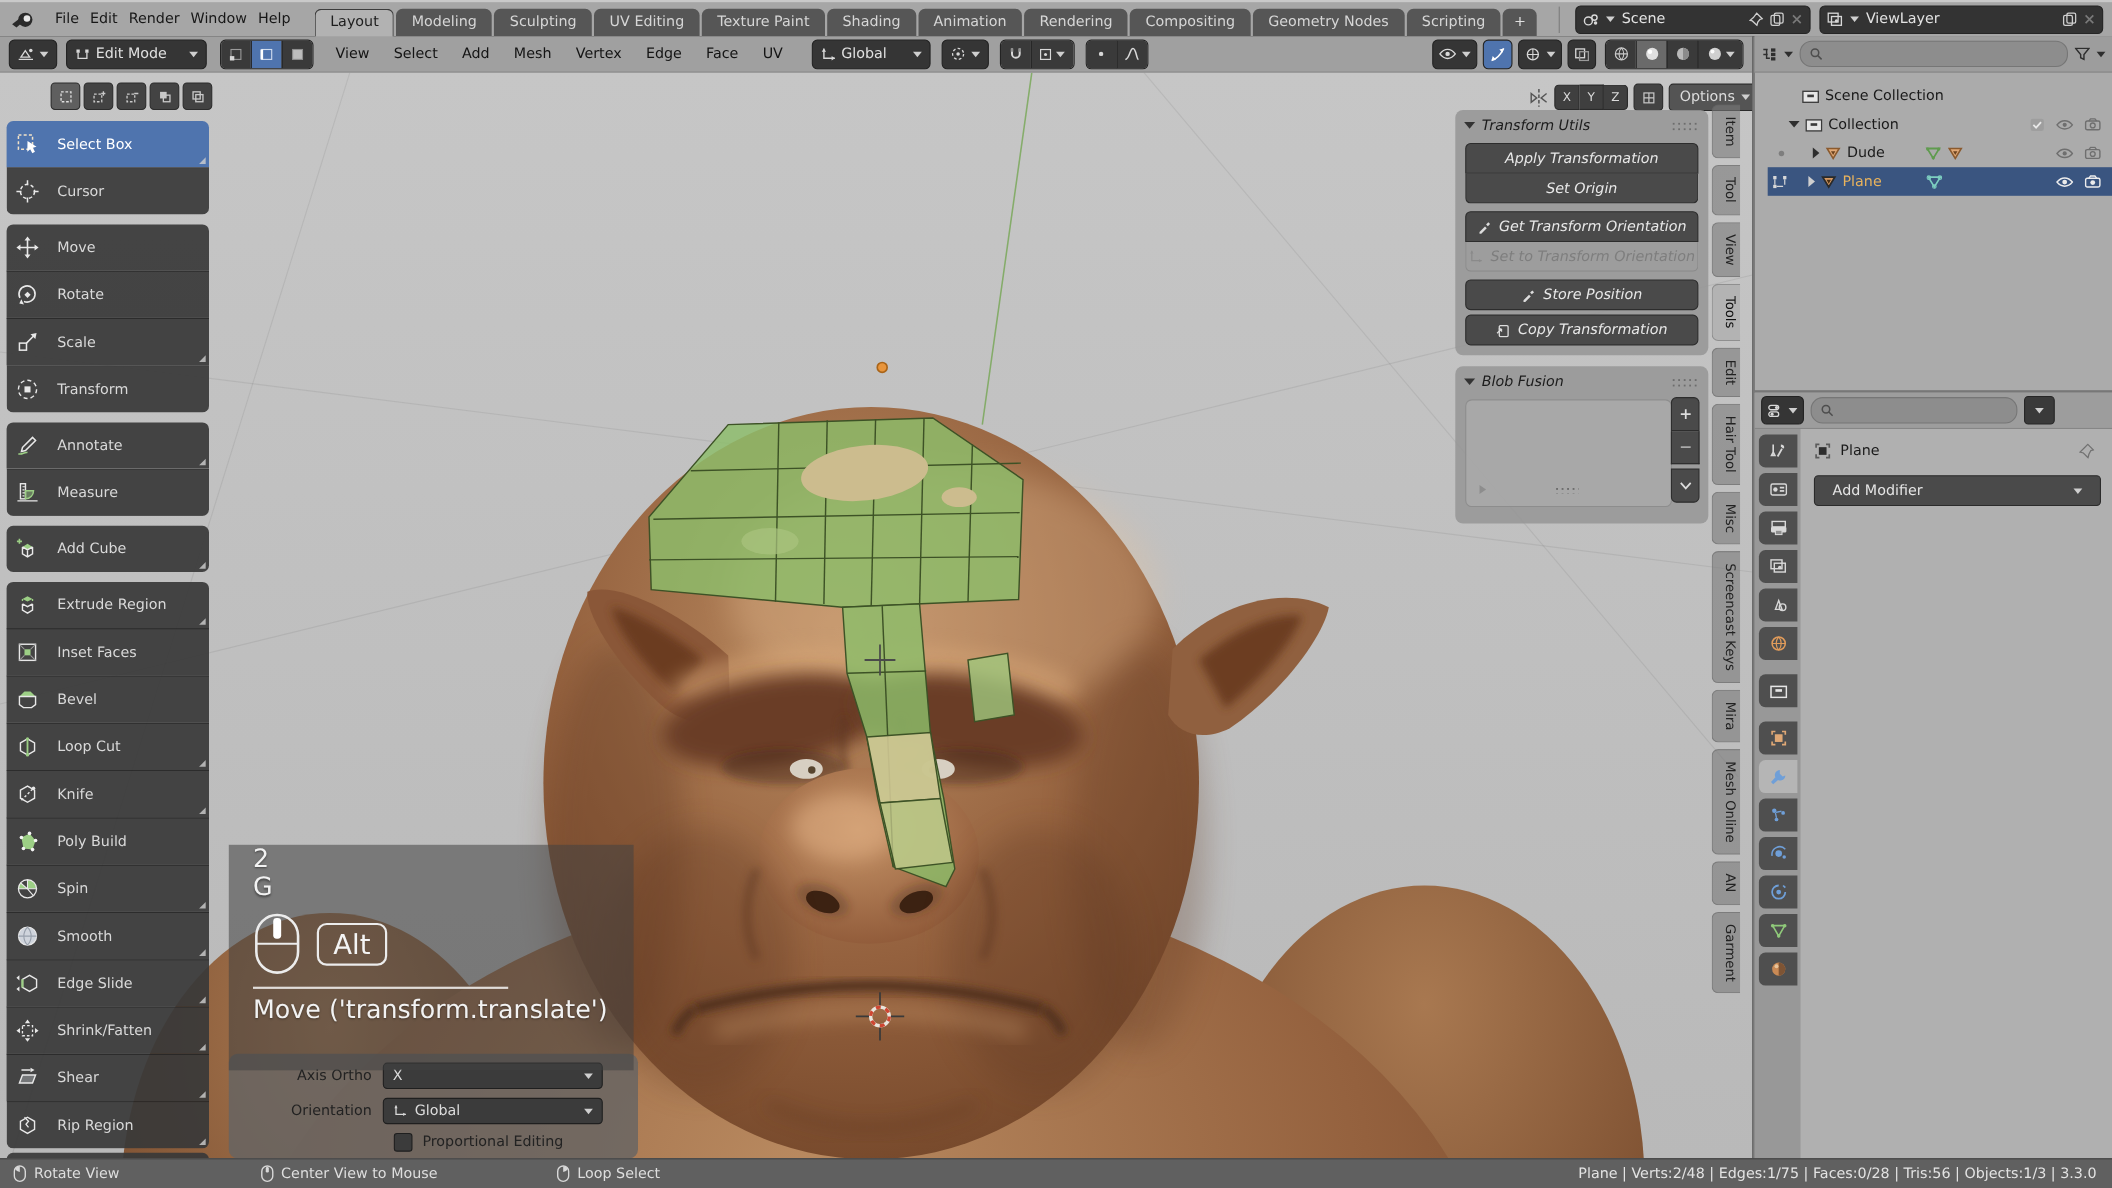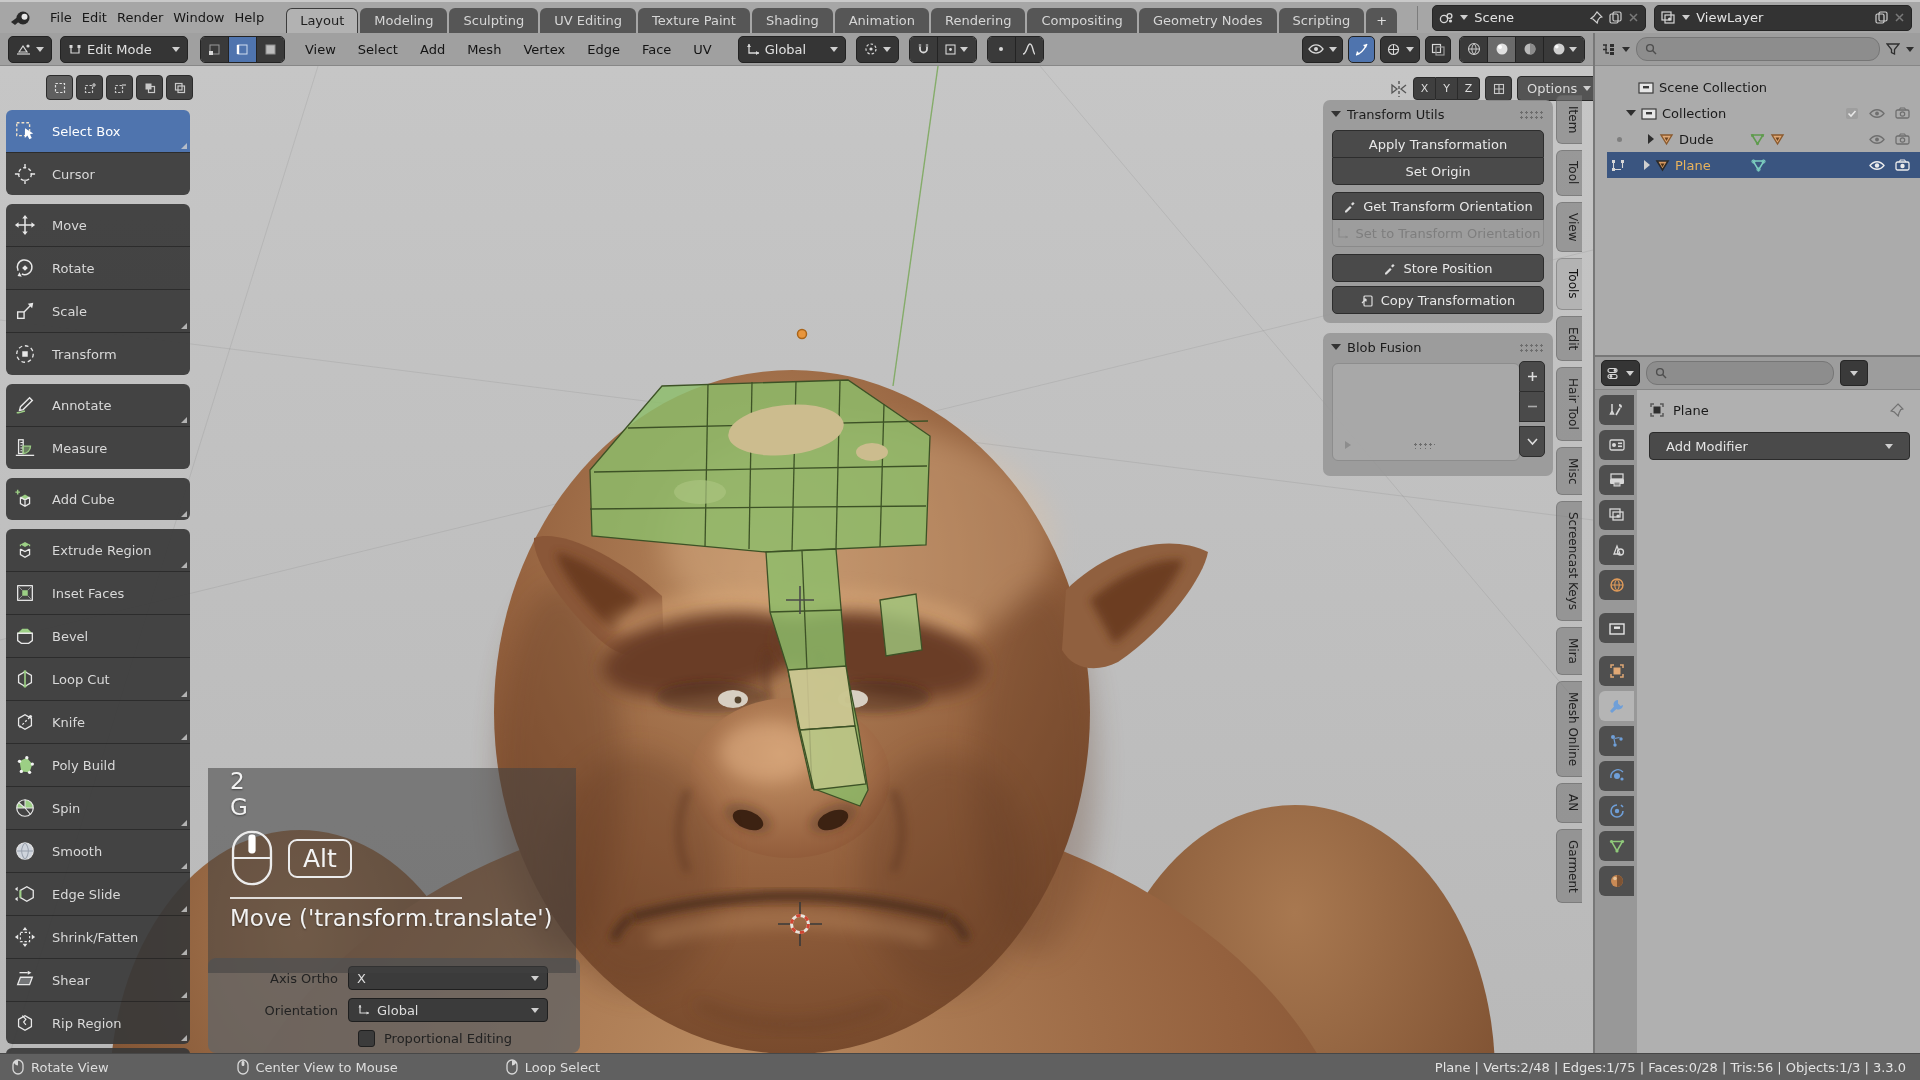--- a/index.html
+++ b/index.html
@@ -53,21 +53,21 @@
   .tool.grp-start{border-radius:6px 6px 0 0;}
   .tool.solo{border-radius:6px;margin-bottom:9px;}
   .tool+.tool{border-top:1px solid rgba(25,25,25,.55);}
   .tool.grp-start{border-top:none;}
   .tool.active{background:#4f74ae;color:#fff;}
   .tool .ticon{width:38px;display:flex;justify-content:center;}
   .subtri{position:absolute;right:3px;bottom:3px;width:0;height:0;border-left:6px solid transparent;border-bottom:6px solid #cfcfcf;opacity:.8;}
   .stub{height:20px;background:rgba(56,56,56,.92);border-radius:6px 6px 0 0;}
 
   
-  .npanel{position:absolute;left:1323px;top:34px;width:230px;}
+  .npanel{position:absolute;left:1323px;top:34px;width:230px;font-style:italic;}
   .nsec{background:rgba(150,150,150,.88);border-radius:7px;margin-bottom:10px;padding-bottom:9px;}
   .nhead{display:flex;align-items:center;height:28px;padding:0 8px;color:#1c1c1c;gap:6px;}
   .grip{width:26px;height:9px;margin-left:auto;background-image:radial-gradient(#6d6d6d 1.1px,transparent 1.2px);background-size:5px 5px;}
   .chev{width:0;height:0;border-left:5px solid transparent;border-right:5px solid transparent;border-top:6px solid #333;}
   .nbody{padding:2px 9px 0;}
   .nbtn{height:26px;background:#4a4a4a;color:#e8e8e8;display:flex;align-items:center;justify-content:center;gap:7px;border:1px solid #2d2d2d;}
   .nbtn.top{border-radius:5px 5px 0 0;}
   .nbtn.bot{border-radius:0 0 5px 5px;border-top:none;}
   .nbtn.solo{border-radius:5px;}
   .nbtn.disabled{background:rgba(158,158,158,.55);color:#7e7e7e;border-color:#8a8a8a;}

